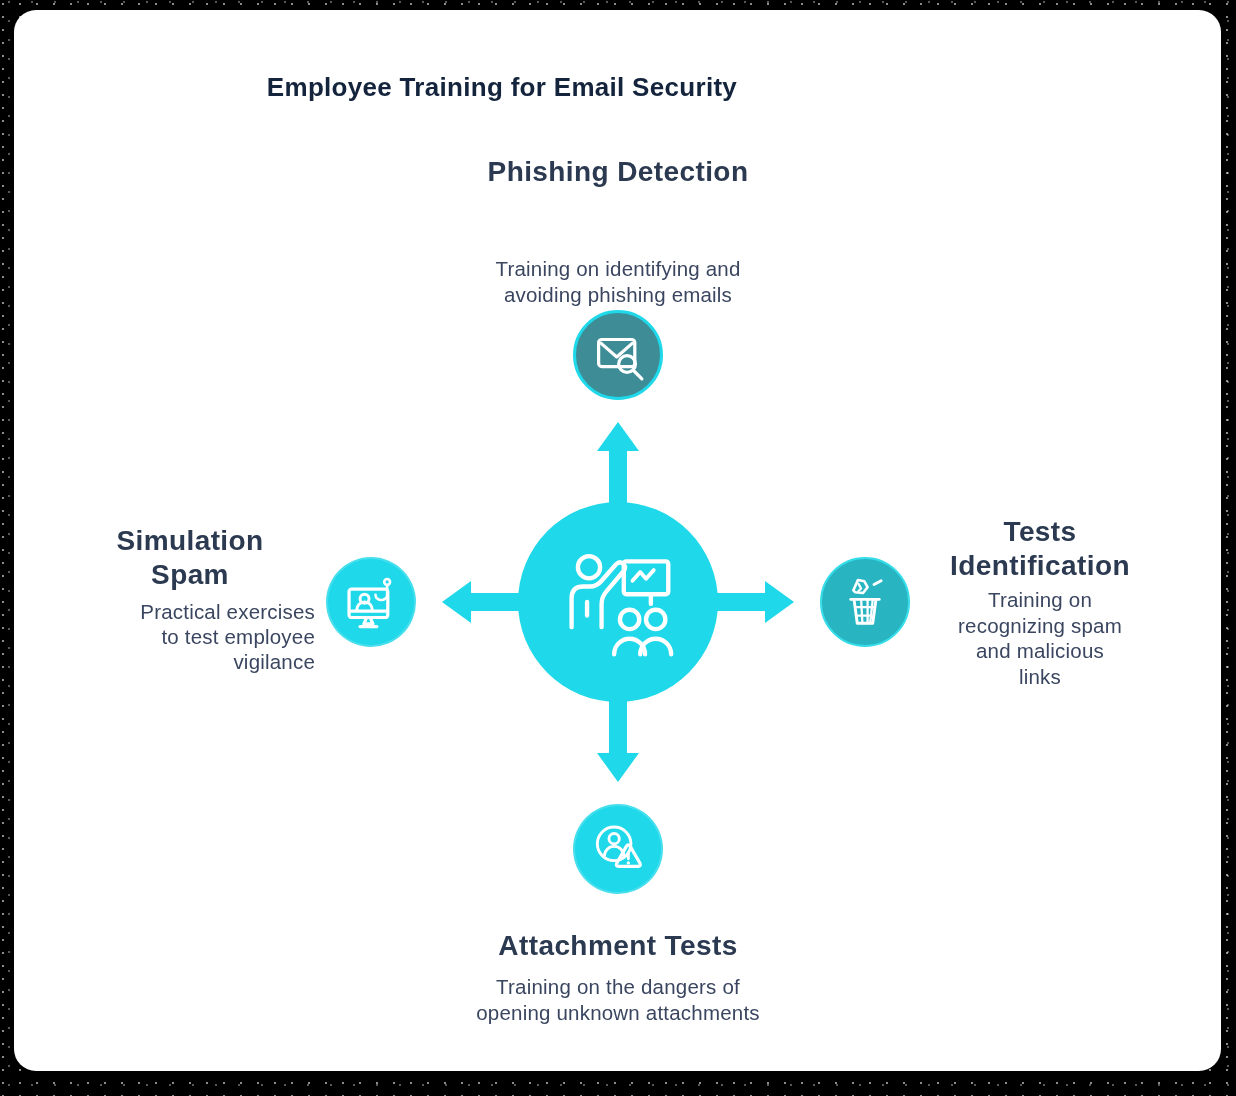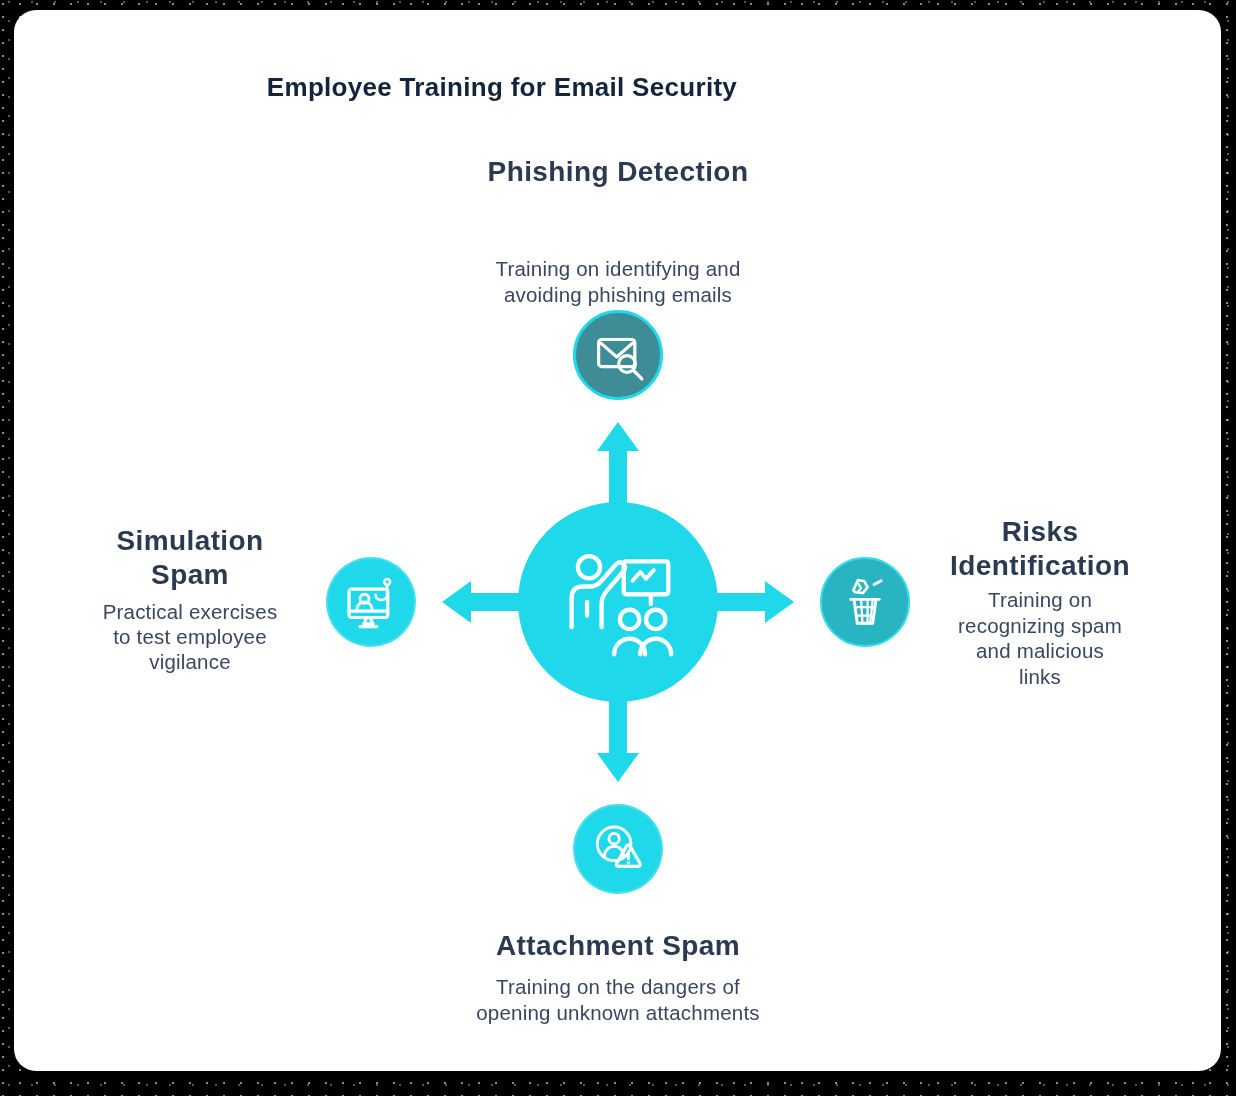--- a/index.html
+++ b/index.html
@@ -40,21 +40,21 @@
     letter-spacing:.4px; line-height:34px;
   }
   .desc{
     text-align:center; white-space:pre-line;
     font-size:20.5px; font-weight:400; color:var(--body-navy);
     letter-spacing:.2px; line-height:26px;
   }
   .heading.top-h{left:418px; width:400px; top:155px;}
   .desc.top-d{left:418px; width:400px; top:212px;margin-top:44px;}
   .heading.left-h{left:65px; width:250px; top:524px;}
-  .desc.left-d{left:65px; width:250px; top:599px; line-height:25px;}
+  .desc.left-d{left:65px; width:250px; top:599px; line-height:25px;text-align:right;}
   .heading.right-h{left:915px; width:250px; top:515px;}
   .desc.right-d{left:915px; width:250px; top:587px; line-height:25.5px;text-align:center;}
   .heading.bottom-h{left:418px; width:400px; top:929px;}
   .desc.bottom-d{left:418px; width:400px; top:974px;}
 
   .hub{
     left:518px; top:502px; width:200px; height:200px; border-radius:50%;
     background:var(--accent-cyan);
     display:flex; align-items:center; justify-content:center;
   }
@@ -136,21 +136,21 @@
       <line class="ic" x1="16" y1="62" x2="72" y2="62" stroke-width="5"></line>
       <circle class="ic" cx="38" cy="43" r="7" stroke-width="4.5"></circle>
       <path class="ic" stroke-width="4.5" d="M26,60 A12,12 0 0 1 50,60"></path>
       <circle class="ic" cx="73" cy="17" r="4.5" stroke-width="4"></circle>
       <path class="ic" stroke-width="4" d="M73,22 L73,37 A9,8 0 0 1 55,37"></path>
       <path class="ic" stroke-width="5" d="M41,73 L37,82 L51,82 L47,73"></path>
       <line class="ic" x1="31" y1="86" x2="57" y2="86" stroke-width="5"></line>
     </svg>
   </div>
 
-  <div class="abs heading right-h">Risks
+  <div class="abs heading right-h">Tests
 Identification</div>
   <div class="abs desc right-d">Training on
 recognizing spam
 and malicious
 links</div>
   <div class="abs bubble right-b">
     <svg width="62" height="62" viewBox="0 0 96 96">
       <line class="ic" x1="26" y1="44" x2="70" y2="44" stroke-width="4.5"></line>
       <path class="ic" stroke-width="4.5" d="M31,44 L36,81 L60,81 L65,44"></path>
       <line class="ic" x1="42" y1="44" x2="44" y2="81" stroke-width="3.5"></line>
@@ -167,16 +167,16 @@
   <div class="abs bubble bottom-b">
     <svg width="62" height="62" viewBox="0 0 96 96">
       <circle class="ic" cx="42" cy="40" r="26" stroke-width="4.5"></circle>
       <circle class="ic" cx="42" cy="32" r="8" stroke-width="4.5"></circle>
       <path class="ic" stroke-width="4.5" d="M27,59 A15,15 0 0 1 57,59"></path>
       <path class="ic" stroke-width="5" fill="var(--accent-cyan)" d="M61,44 Q64,39 67,44 L82,70 Q84,75 78,75 L50,75 Q44,75 46,70 Z"></path>
       <line class="ic" x1="64" y1="53" x2="64" y2="63" stroke-width="4.5"></line>
       <circle cx="64" cy="69.5" r="2.6" fill="var(--icon-stroke)" stroke="none"></circle>
     </svg>
   </div>
-  <div class="abs heading bottom-h">Attachment Spam</div>
+  <div class="abs heading bottom-h">Attachment Tests</div>
   <div class="abs desc bottom-d">Training on the dangers of
 opening unknown attachments</div>
 </div>
 
 </body></html>

